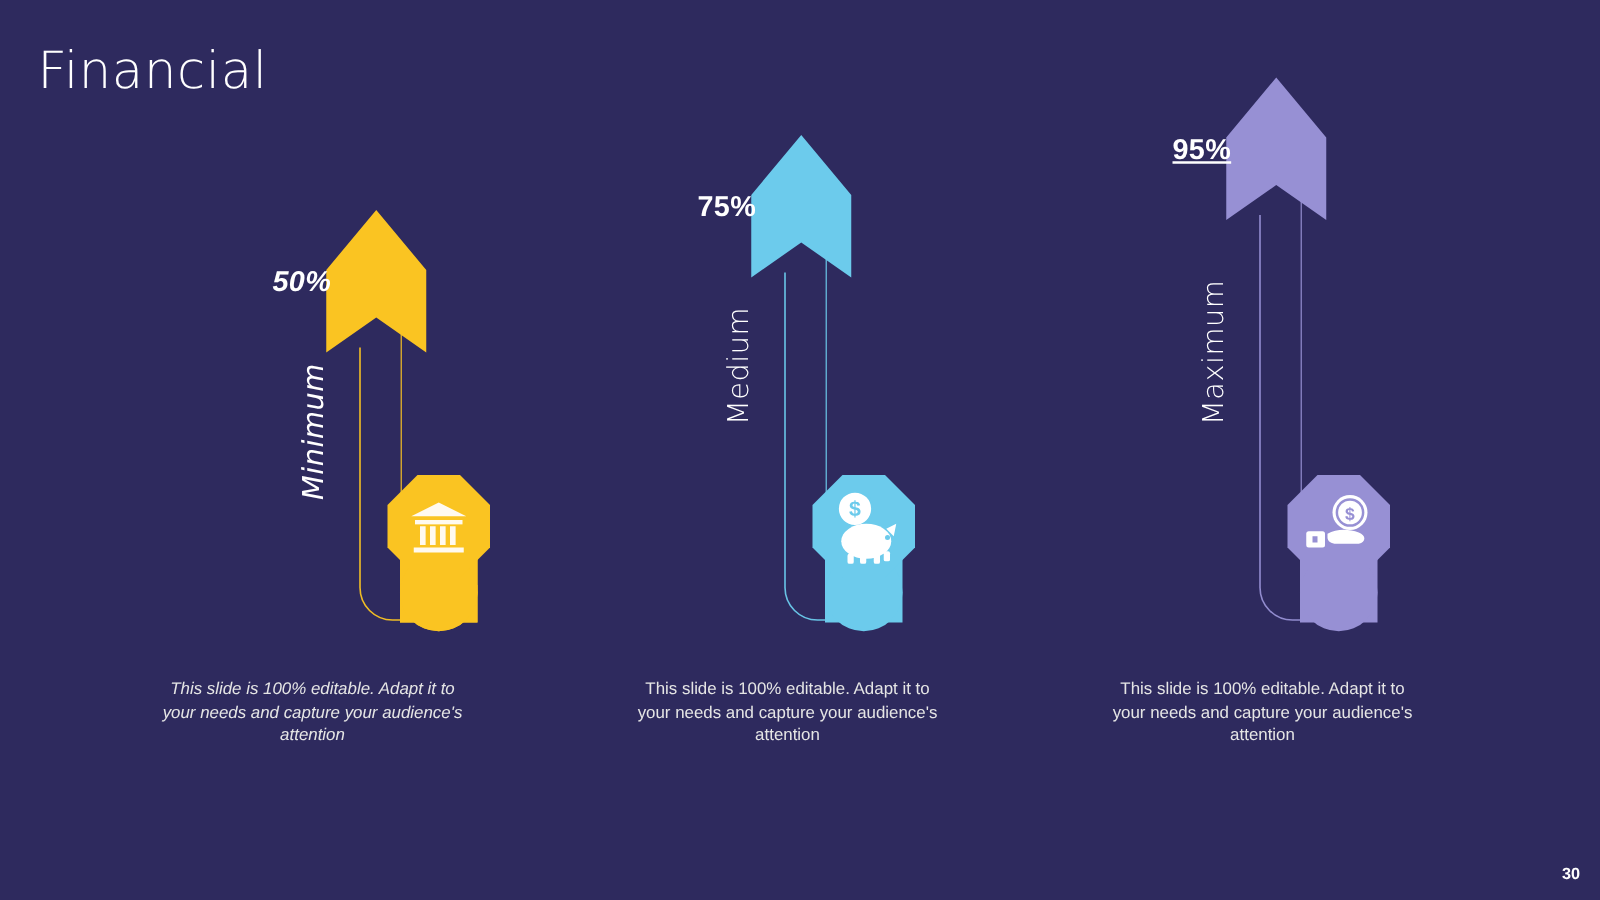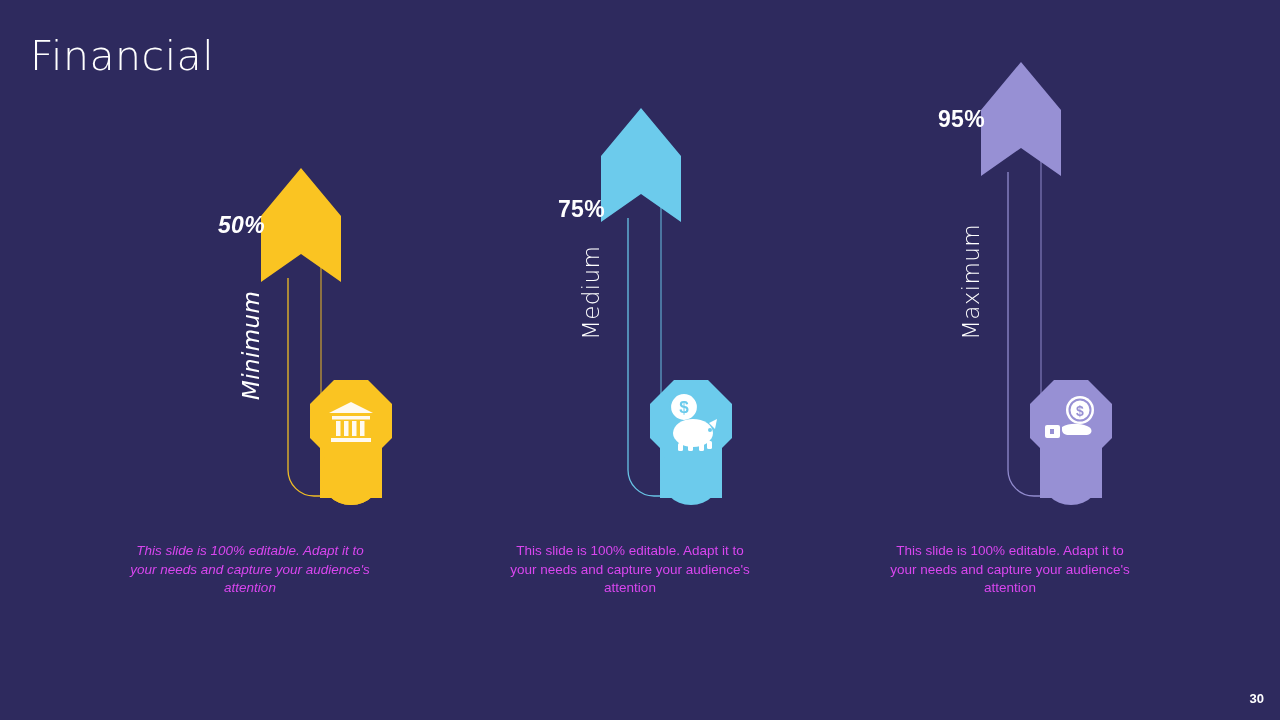--- a/index.html
+++ b/index.html
@@ -77,21 +77,21 @@
   }
 
   .caption {
     position: absolute;
     left: 50%;
     transform: translateX(-50%);
     width: 250px;
     text-align: center;
     font-size: 13.5px;
     line-height: 18.6px;
-    color: #d946ef;
+    color: #e5e5e5;
     font-family: "Liberation Sans", sans-serif;
   }
 
   .col-0 .caption { top: 542px; }
   .col-1 .caption { top: 542px; }
   .col-2 .caption { top: 542px; }
 
   
   .vlabel {
     position: absolute;
@@ -242,21 +242,21 @@
             <ellipse cx="2" cy="12" rx="20" ry="14"></ellipse>
             <path d="M 18 2 L 26 -2 L 24 8 Z"></path>
             <rect x="-13" y="22" width="5" height="8" rx="1.5"></rect>
             <rect x="-3" y="22" width="5" height="8" rx="1.5"></rect>
             <rect x="8" y="22" width="5" height="8" rx="1.5"></rect>
             <rect x="16" y="20" width="5" height="8" rx="1.5"></rect>
             <circle cx="19" cy="9" r="2" fill="#6ccbec"></circle>
           </g>
         </g>
       </svg>
-      <div class="pct" style="left:118px; top:152px;margin-top:44px;">75%</div>
+      <div class="pct" style="left:118px; top:152px;">75%</div>
       <div class="vlabel" style="left:138px; top:340px;">Medium</div>
       <div class="caption">This slide is 100% editable.  Adapt it to your needs and capture your audience's attention</div>
     </div>
 
     <div class="column col-2">
       <svg class="graphic" width="380" height="530" viewBox="0 0 380 530">
         <path d="M 188 172 L 188 470 A 26 26 0 0 0 214 496 L 224 496" fill="none" stroke="#9790d4" stroke-width="1.3" opacity="0.95"></path>
         <rect x="220" y="398" width="62" height="100" fill="#9790d4"></rect>
         <circle cx="251" cy="474" r="31" fill="#9790d4"></circle>
         <line x1="221" y1="112" x2="221" y2="398" stroke="#9790d4" stroke-width="1.1" opacity="0.85"></line>
@@ -266,21 +266,21 @@
           <circle cx="9" cy="-11" r="14" fill="#ffffff"></circle>
           <circle cx="9" cy="-11" r="10.5" fill="none" stroke="#9790d4" stroke-width="2"></circle>
           <text x="9" y="-5" text-anchor="middle" font-size="14" font-weight="bold" font-family="Liberation Sans, sans-serif" fill="#9790d4">$</text>
           <g fill="#ffffff">
             <path d="M -9 6 C -2 2 8 2 16 5 C 22 7 22 13 16 14 L -2 14 C -6 14 -9 12 -9 9 Z"></path>
             <rect x="-26" y="4" width="15" height="13" rx="2"></rect>
             <rect x="-21" y="8" width="4" height="5" fill="#9790d4"></rect>
           </g>
         </g>
       </svg>
-      <div class="pct" style="left:118px; top:106px;">95%</div>
+      <div class="pct" style="left:118px; top:106px;text-decoration:underline;">95%</div>
       <div class="vlabel" style="left:138px; top:340px;">Maximum</div>
       <div class="caption">This slide is 100% editable.  Adapt it to your needs and capture your audience's attention</div>
     </div>
 
   </div>
 
   <div class="pagenum">30</div>
 </div>
 
 </body></html>

